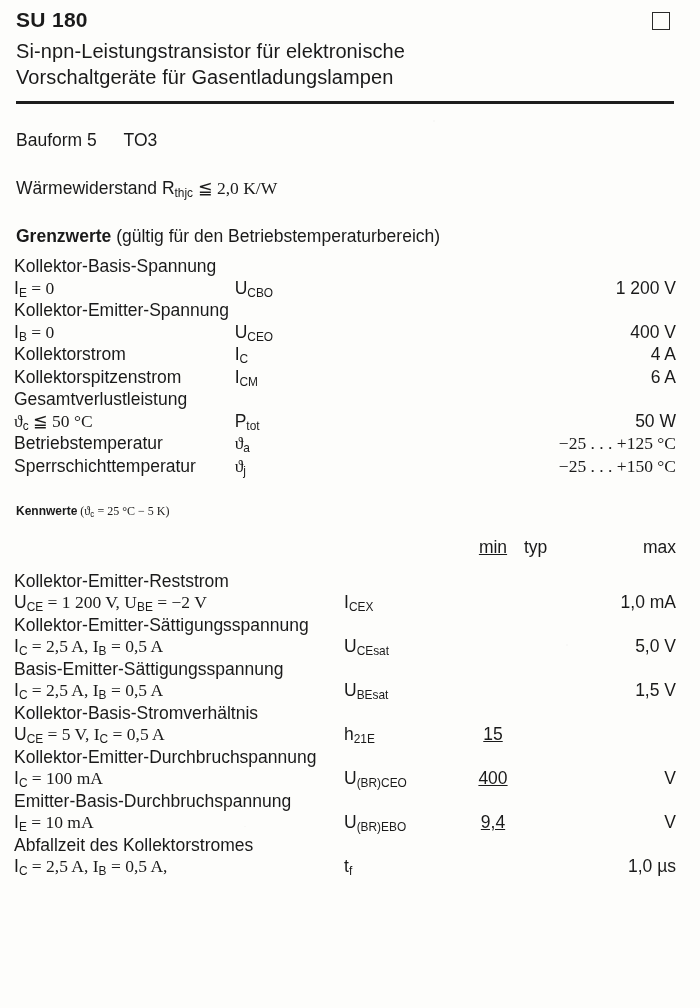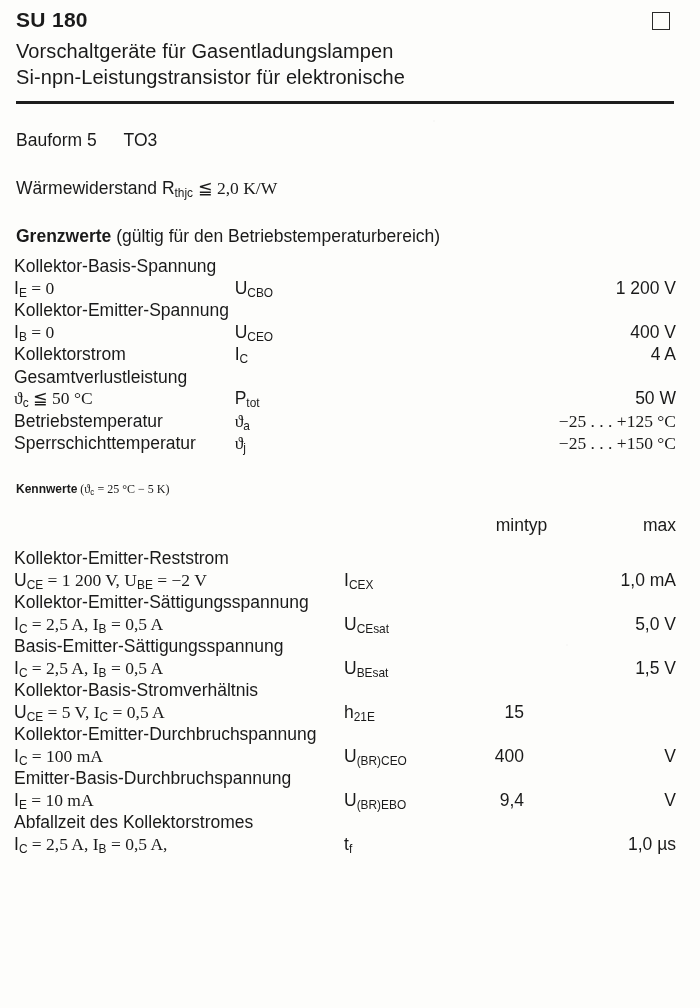--- a/index.html
+++ b/index.html
@@ -100,21 +100,21 @@
     font-size: 17.5px;
   }
   table.spec td {
     padding: 0;
     line-height: 1.23;
     vertical-align: baseline;
     white-space: nowrap;
   }
   td.c-desc  { width: 330px; padding-left: 2px; }
   td.c-sym   { width: 118px; }
-  td.c-min   { width: 62px;  text-align: right; }
+  td.c-min   { width: 62px;  text-align: center; text-decoration: underline; }
   td.c-typ   { width: 58px;  text-align: left; }
   td.c-max   { text-align: right; padding-right: 2px; }
   td.full    { padding-left: 2px; }
   .colhead-row td { font-size: 17.5px; }
 
   .kw-head {
     font-size: 12px;
     font-weight: bold;
     padding-left: 2px;
   }
@@ -127,22 +127,22 @@
 
 <div class="page">
   <div class="inner">
 
     <div class="title-row">
       <div class="doc-title">SU 180</div>
       <div class="corner-box"></div>
     </div>
 
     <div class="subtitle">
+      <div>Si-npn-Leistungstransistor für elektronische</div>
       <div>Vorschaltgeräte für Gasentladungslampen</div>
-      <div>Si-npn-Leistungstransistor für elektronische</div>
     </div>
 
     <hr class="rule">
 
     <div class="spacer-lg"></div>
 
     <div class="line">
       <span>Bauform 5</span>
       <span style="display:inline-block;width:22px"></span><span>TO3</span>
     </div>
@@ -182,20 +182,25 @@
           <td class="c-sym"><span>U</span><sub>CEO</sub></td>
           <td class="c-max">400 V</td>
         </tr>
 
         <tr>
           <td class="c-desc"><span>Kollektorstrom</span></td>
           <td class="c-sym"><span>I</span><sub>C</sub></td>
           <td class="c-max">4 A</td>
         </tr>
 
+        <tr>
+          <td class="c-desc"><span>Kollektorspitzenstrom</span></td>
+          <td class="c-sym"><span>I</span><sub>CM</sub></td>
+          <td class="c-max">6 A</td>
+        </tr>
 
         <tr>
           <td class="full" colspan="3">Gesamtverlustleistung</td>
         </tr>
         <tr>
           <td class="c-desc"><span class="sym">ϑ</span><sub>c</sub><span class="sym">  ≦ 50 °C</span></td>
           <td class="c-sym"><span>P</span><sub>tot</sub></td>
           <td class="c-max">50 W</td>
         </tr>
 

